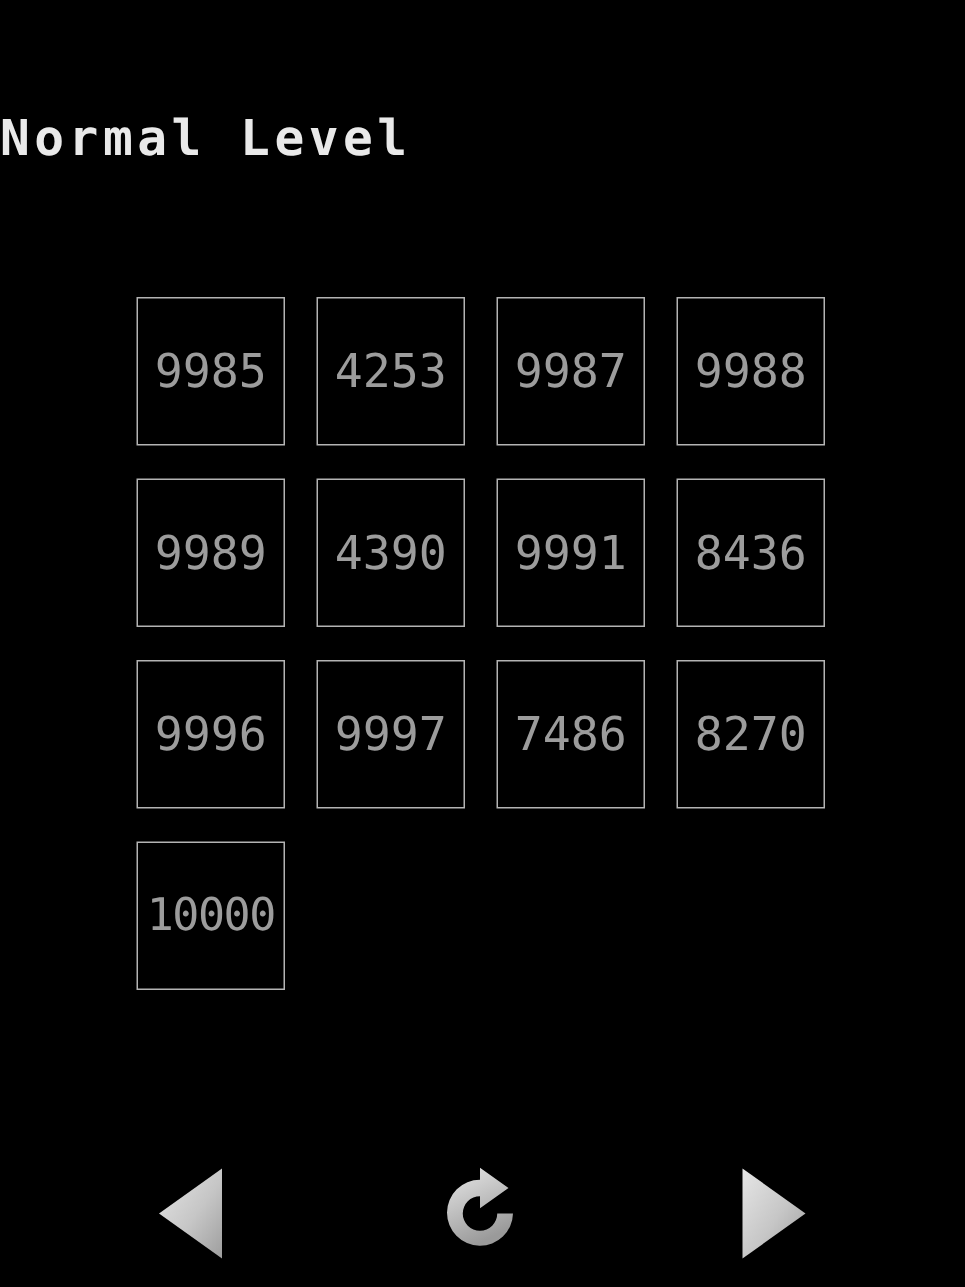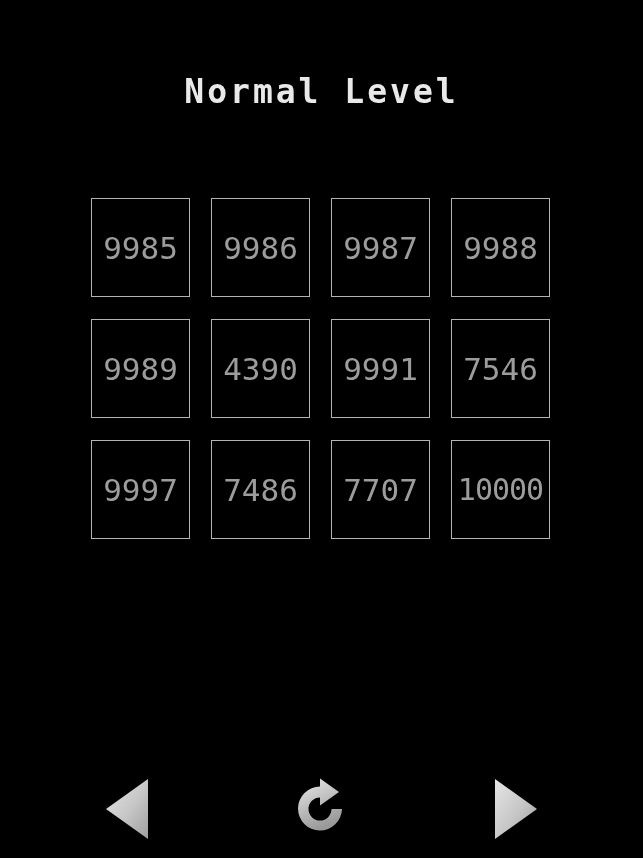--- a/index.html
+++ b/index.html
@@ -20,21 +20,20 @@
     inset: 0;
     background: #000000;
   }
 
   
   #title-bar {
     position: absolute;
     top: 72px;
     left: 0;
     width: 643px;
-    text-align: center;
   }
   #page-title {
     display: inline-block;
     font-family: "DejaVu Sans Mono", "Liberation Mono", monospace;
     font-weight: bold;
     font-size: 33px;
     line-height: 40px;
     letter-spacing: 3px;
     color: #e9e9e9;
     white-space: pre;
@@ -112,51 +111,54 @@
   <div id="title-bar">
     <span id="page-title">Normal Level</span>
   </div>
 
   <div id="level-grid">
 
     <div class="level-cell">
       <span class="level-number">9985</span>
     </div>
     <div class="level-cell">
-      <span class="level-number">9986</span>
+      <span class="level-number">4253</span>
     </div>
     <div class="level-cell">
       <span class="level-number">9987</span>
     </div>
     <div class="level-cell">
       <span class="level-number">9988</span>
     </div>
 
     <div class="level-cell">
       <span class="level-number">9989</span>
     </div>
     <div class="level-cell">
       <span class="level-number">4390</span>
     </div>
     <div class="level-cell">
       <span class="level-number">9991</span>
     </div>
     <div class="level-cell">
-      <span class="level-number">7546</span>
-    </div>
-
+      <span class="level-number">8436</span>
+    </div>
+
+    <div class="level-cell">
+      <span class="level-number">9996</span>
+    </div>
 
     <div class="level-cell">
       <span class="level-number">9997</span>
     </div>
     <div class="level-cell">
       <span class="level-number">7486</span>
     </div>
     <div class="level-cell">
-      <span class="level-number">7707</span>
+      <span class="level-number">8270</span>
     </div>
     <div class="level-cell">
       <span class="level-number wide">10000</span>
     </div>
 
   </div>
 
   <div id="bottom-nav">
 
     <div class="nav-btn" id="prev-button">

